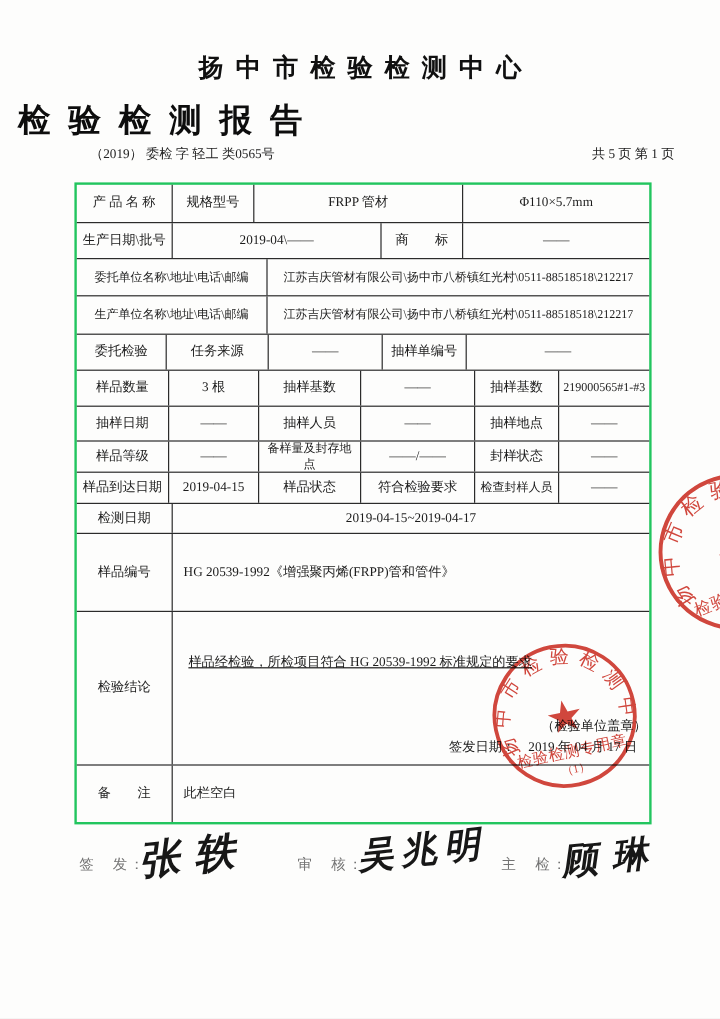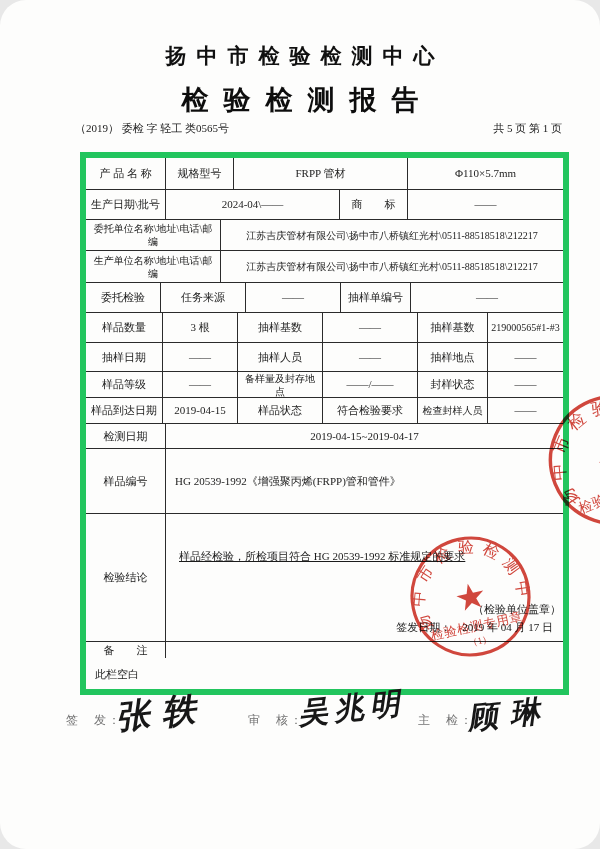--- a/index.html
+++ b/index.html
@@ -1,53 +1,53 @@
 <!DOCTYPE html>
 <html><head>
 <meta charset="utf-8">
 <style>
   html,body{margin:0;padding:0;background:#e8e8e8;}
   #page{
     position:relative;width:600px;height:849px;margin:0 auto;
     background:#fdfdfc;overflow:hidden;
-    font-family:"Liberation Serif","DejaVu Serif",serif;color:#1d1d1d;border-radius:26px;
+    font-family:"Liberation Serif","DejaVu Serif",serif;color:#1d1d1d;
   }
   .org-title{
     position:absolute;top:42px;left:0;width:100%;text-align:center;
     font-size:21px;font-weight:bold;letter-spacing:10px;text-indent:10px;color:#101010;
   }
   .report-title{
-    position:absolute;top:82px;left:0;width:100%;text-align:center;
+    position:absolute;top:82px;left:0;width:100%;text-align:left;
     font-size:27px;font-weight:bold;letter-spacing:15px;text-indent:15px;color:#0d0d0d;
   }
   .doc-row{
     position:absolute;top:121px;left:75px;right:38px;
     display:flex;justify-content:space-between;font-size:11px;color:#222;text-align:center;
   }
   
   .report-table{
     position:absolute;left:62px;top:152px;width:477px;
-    border:6px solid #22c55e;box-sizing:content-box;background:transparent;margin-left:18px;
+    border:2px solid #22c55e;box-sizing:content-box;background:transparent;
   }
   .tr{display:flex;border-bottom:1px solid #2b2b2b;box-sizing:border-box;}
-  .tr:last-child{border-bottom:none;flex-direction:column;}
+  .tr:last-child{border-bottom:none;}
   .td{
     border-right:1px solid #2b2b2b;box-sizing:border-box;
     display:flex;align-items:center;justify-content:center;
     font-size:11px;line-height:1.3;text-align:center;padding:1px 3px;color:#1c1c1c;
   }
   .td:last-child{border-right:none;}
   .left{justify-content:flex-start;text-align:left;padding-left:9px;}
   .small{font-size:10px;}
   
   .h32{height:32px}.h30{height:30px}.h31{height:31px}.h29{height:29px}
   .h26{height:26px}.h25{height:25px}.h65{height:65px}.h128{height:128px}.h47{height:47px}
   
   .c4a{width:80px}.c4b{width:174px}.c4c{width:68px}.c4d{flex:1}
-  .c2a{width:135px}.c2b{flex:1}
+  .c2a{width:159px}.c2b{flex:1}
   .c6a{width:77px}.c6b{width:75px}.c6c{width:85px}.c6d{width:95px}.c6e{width:70px}.c6f{flex:1}
   .cna{width:80px}.cnb{flex:1}
   
   .concl{position:relative;display:block;padding:0;}
   .concl-text{position:absolute;left:13px;top:35px;font-size:11px;text-align:left;text-decoration:underline;}
   .seal-note{position:absolute;right:2px;top:88px;font-size:11px;white-space:nowrap;}
   .issue-line{position:absolute;right:10px;bottom:7px;font-size:11px;white-space:nowrap;}
   
   .sig-label{position:absolute;font-size:12px;color:#737373;letter-spacing:2px;}
   .sig-name{
@@ -76,21 +76,21 @@
 
     <div class="tr h32">
       <div class="td c4a">产 品 名 称</div>
       <div class="td c4c">规格型号</div>
       <div class="td c4b">FRPP 管材</div>
       <div class="td c4d">Φ110×5.7mm</div>
     </div>
 
     <div class="tr h30">
       <div class="td c4a">生产日期\批号</div>
-      <div class="td c4b">2024-04\——</div>
+      <div class="td c4b">2019-04\——</div>
       <div class="td c4c">商　　标</div>
       <div class="td c4d">——</div>
     </div>
 
     <div class="tr h31">
       <div class="td c2a small">委托单位名称\地址\电话\邮编</div>
       <div class="td c2b small">江苏吉庆管材有限公司\扬中市八桥镇红光村\0511-88518518\212217</div>
     </div>
 
     <div class="tr h32">

